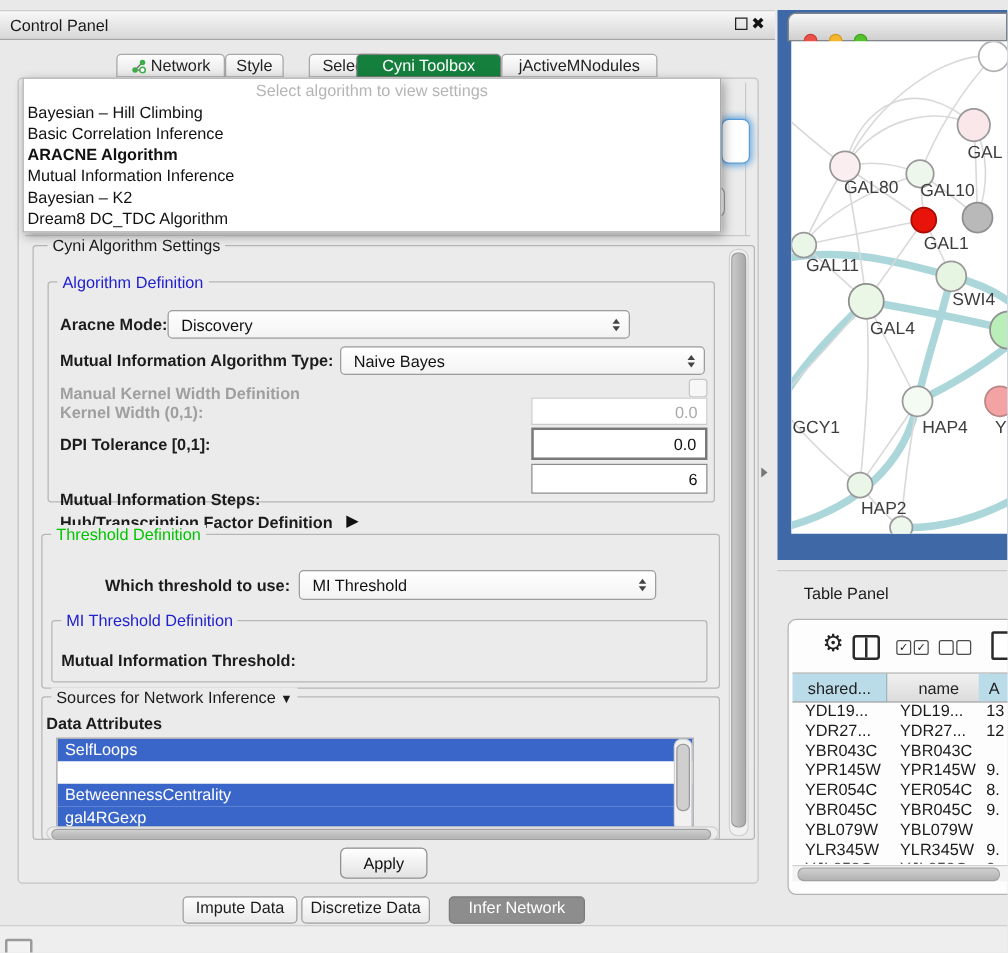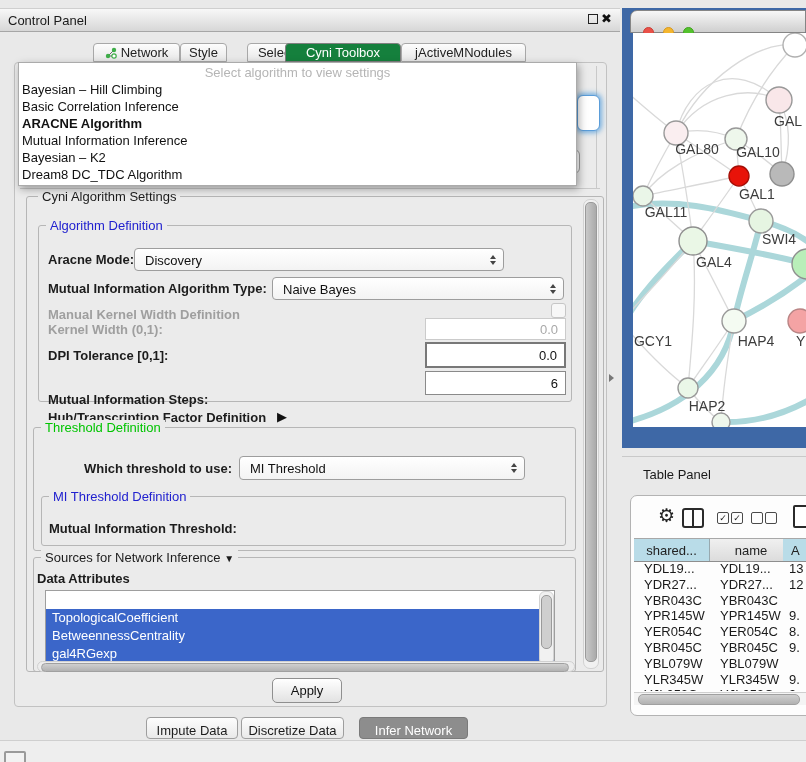--- a/index.html
+++ b/index.html
@@ -17,21 +17,21 @@
   .titlebar .t{position:absolute;left:8px;top:4px;font-size:13px;color:#1a1a1a;}
   .float-ico{left:588px;top:14px;width:10px;height:10px;border:1.5px solid #222;}
   .close-ico{left:601px;top:11px;font-size:13px;font-weight:bold;color:#111;}
   
   .tab{position:absolute;top:43px;height:19px;background:linear-gradient(#fdfdfd,#e7e7e7);
        border:1px solid #a8a8a8;border-radius:4px 4px 0 0;font-size:13px;color:#222;
        display:flex;align-items:center;justify-content:center;box-sizing:border-box;gap:4px;}
   .tab.sel{background:#15803d;color:#fff;border-color:#7f7f7f;}
   .btab{position:absolute;top:717px;height:22px;background:linear-gradient(#fdfdfd,#e9e9e9);
         border:1px solid #9e9e9e;border-radius:4px;font-size:13px;color:#1c1c1c;
-        display:flex;align-items:flex-end;justify-content:center;box-sizing:border-box;}
+        display:flex;align-items:flex-start;justify-content:center;box-sizing:border-box;}
   .btab.sel{background:#8d8d8d;color:#fff;border-color:#7a7a7a;}
   
   .inner-panel{left:14px;top:62px;width:593px;height:645px;background:#ebebeb;
                border:1px solid #c2c2c2;border-radius:4px;}
   
   .popup{left:18px;top:62px;width:559px;height:124px;background:#fff;border:1px solid #ababab;
          box-shadow:2px 3px 8px rgba(0,0,0,.35);z-index:40;}
   .popup .prompt{position:absolute;left:0;top:2px;width:100%;text-align:center;font-size:13px;color:#b5b5b5;}
   .popup .it{position:absolute;left:3px;height:17px;line-height:17px;font-size:13px;color:#111;white-space:nowrap;}
   .popup .it.b{font-weight:bold;}
@@ -190,21 +190,21 @@
 
   <div class="group" style="left:41px;top:496px;width:525px;height:50px;"></div>
   <div class="gtitle" style="left:49px;top:489px;color:#2121cf;">MI Threshold Definition</div>
   <div class="lbl" style="left:49px;top:521px;">Mutual Information Threshold:</div>
 
   <div class="group" style="left:33px;top:557px;width:543px;height:115px;"></div>
   <div class="gtitle" style="left:41px;top:550px;"><span>Sources for Network Inference</span> <span style="font-size:10px;">▼</span></div>
   <div class="lbl" style="left:37px;top:571px;">Data Attributes</div>
 
   <div class="dlist" style="left:45px;top:590px;width:508px;height:74px;">
-    <div class="li" style="top:18px;background:#3b66c9;"><span>TopologicalCoefficient</span></div>
+    <div class="li" style="top:0;background:#3b66c9;"><span>SelfLoops</span></div>
     <div class="li" style="top:36px;background:#3b66c9;"><span>BetweennessCentrality</span></div>
     <div class="li" style="top:54px;background:#3b66c9;"><span>gal4RGexp</span></div>
   </div>
   <div class="sb-track-v" style="left:539px;top:591px;width:13px;height:72px;border-radius:6px;"></div>
   <div class="sb-thumb-v" style="left:541px;top:595px;width:9px;height:52px;background:#cfcfcf;"></div>
 
   <div class="abs" style="left:37px;top:661px;width:538px;height:11px;background:#ededed;border:1px solid #d0d0d0;border-radius:6px;"></div>
   <div class="sb-thumb-h" style="left:41px;top:663px;width:526px;height:7px;"></div>
 
   <div class="applybtn" style="left:272px;top:678px;width:68px;height:23px;">

